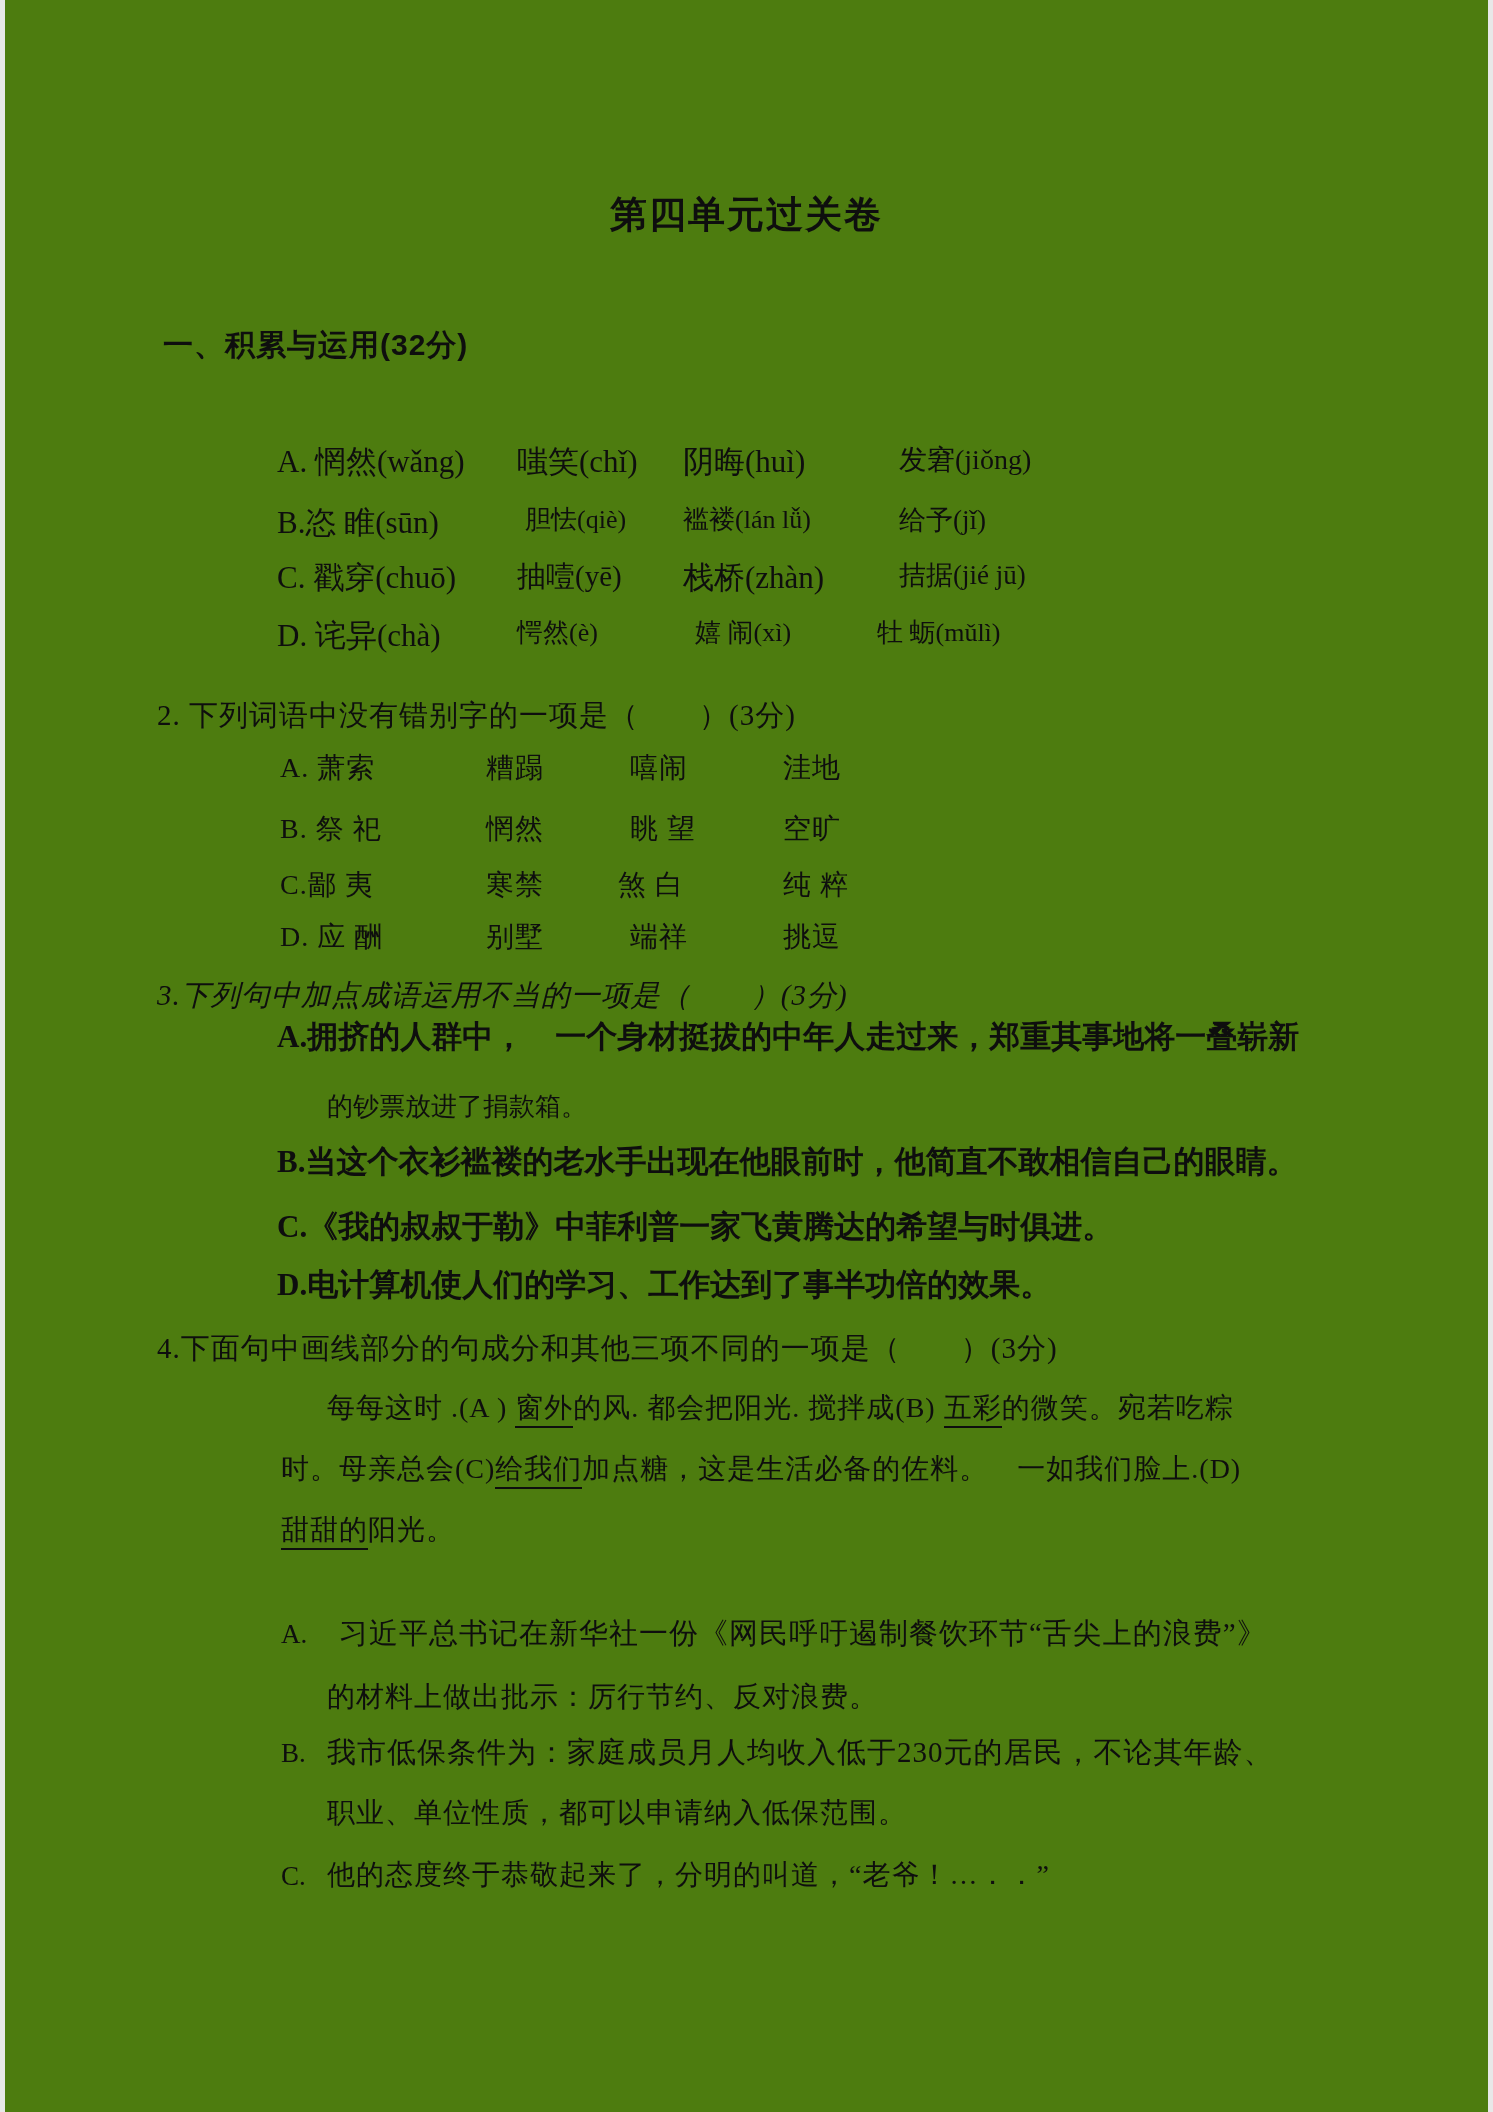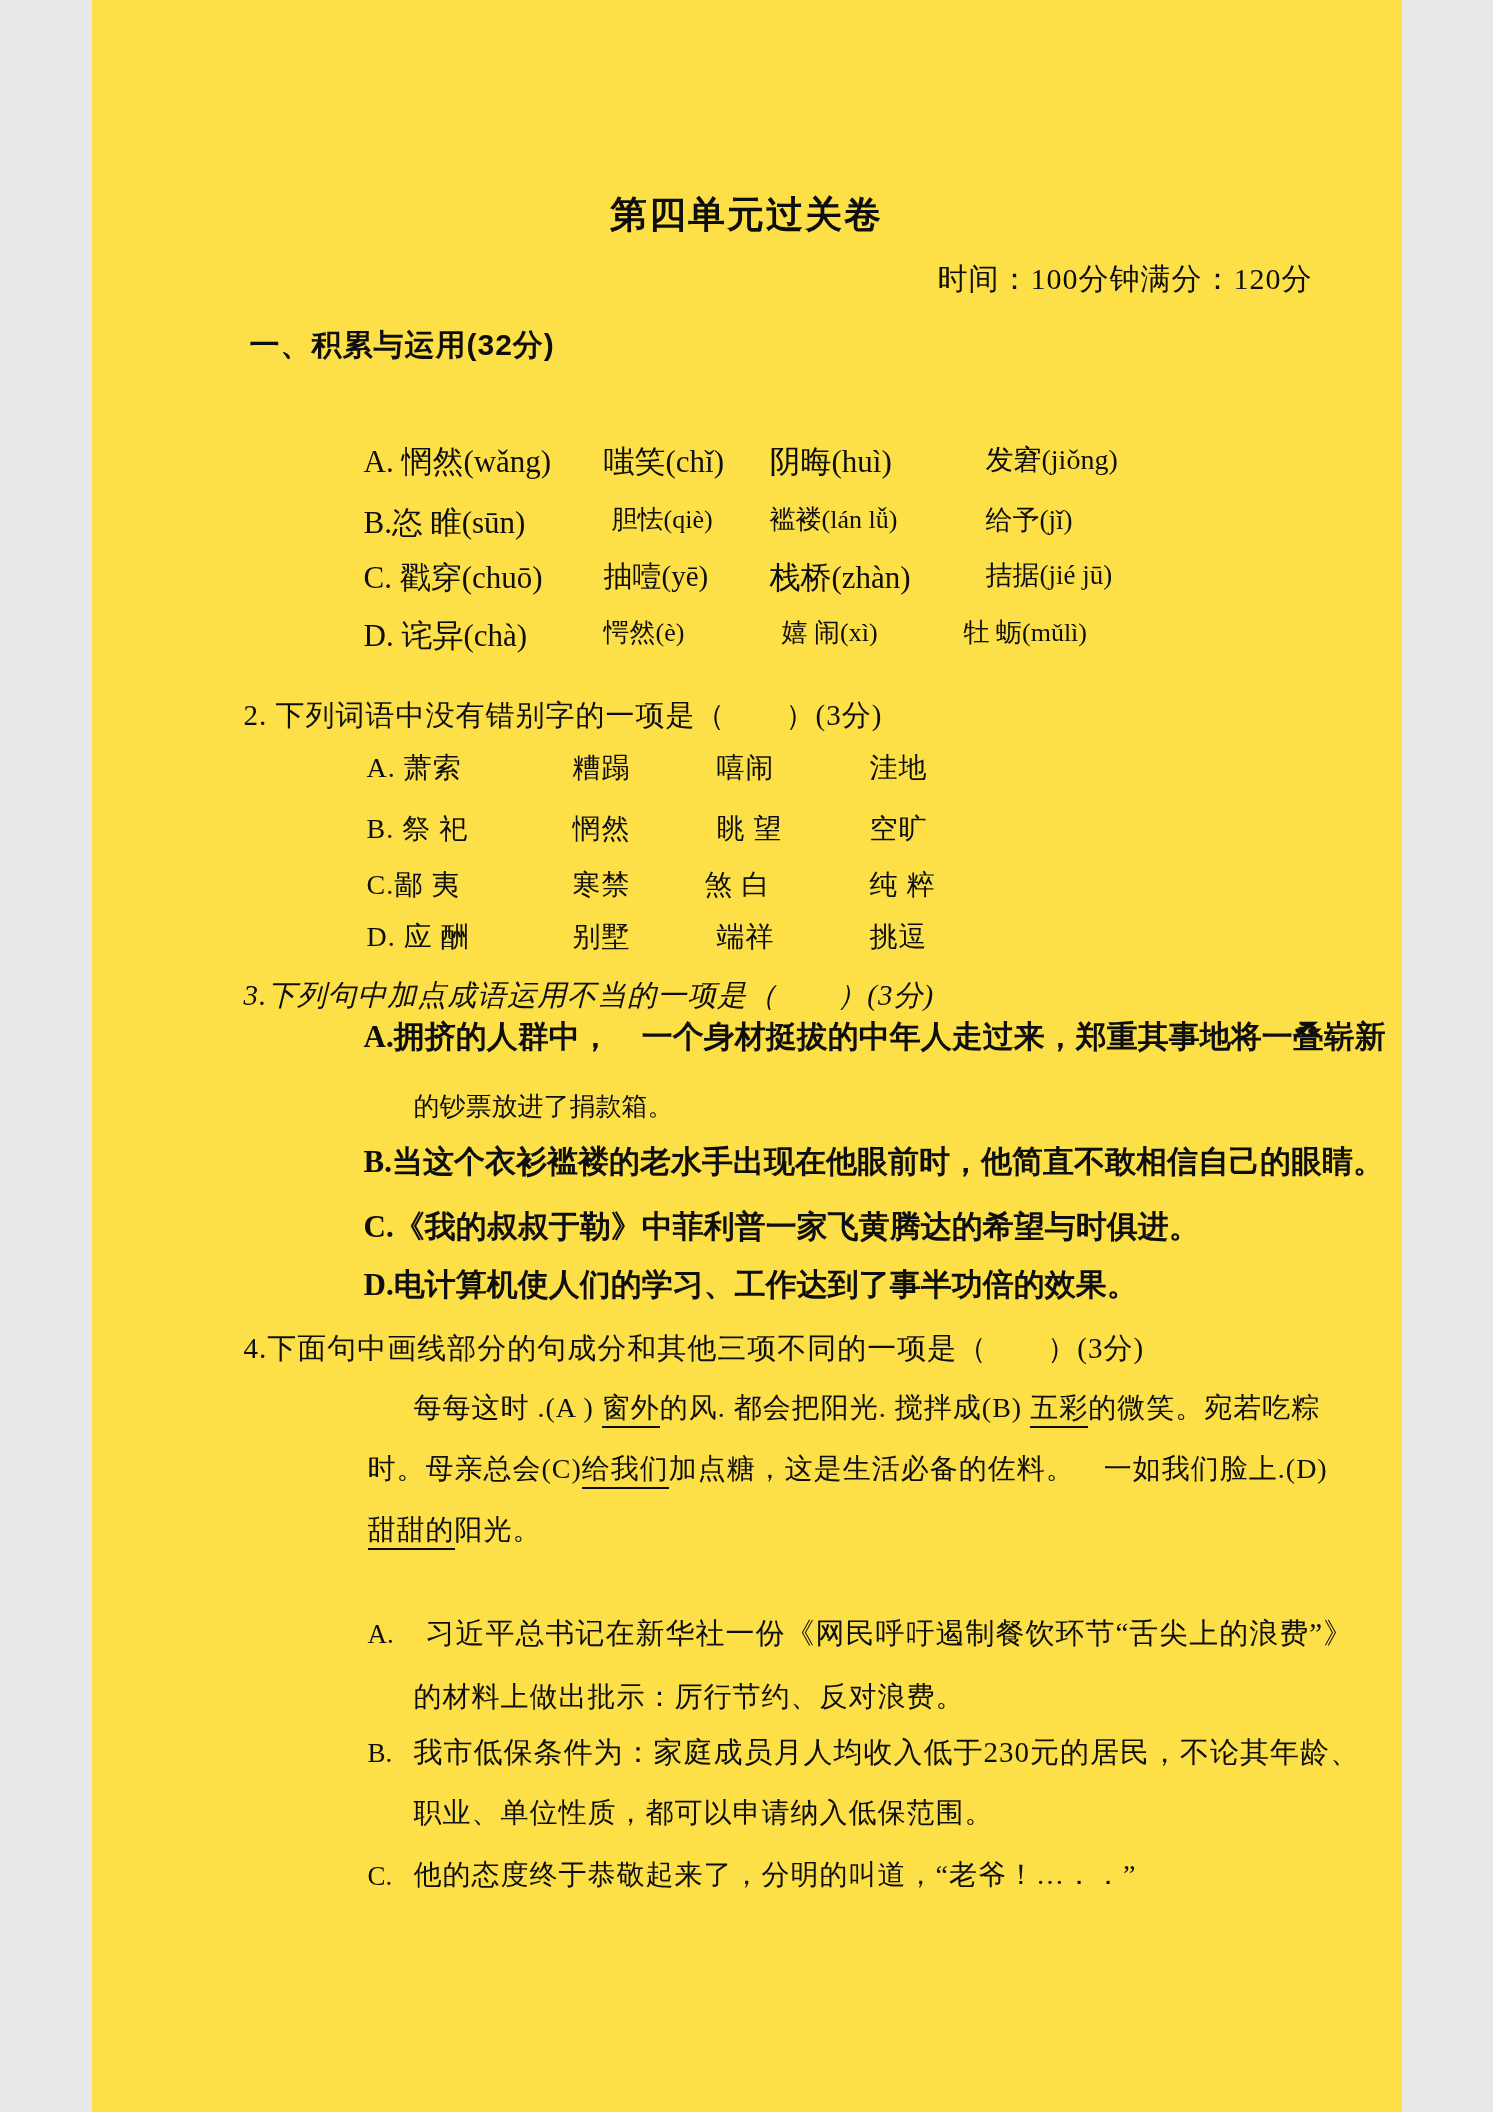--- a/index.html
+++ b/index.html
@@ -1,20 +1,20 @@
 <!DOCTYPE html>
 <html><head>
 <meta charset="utf-8">
 <style>
   html,body{margin:0;padding:0;background:#e8e8e8;}
   .page{
     position:relative;
-    width:1310px;height:2112px;
+    width:1483px;height:2112px;
     margin:0 auto;
-    background:#fde047;
+    background:#4d7c0f;
     color:#0e0e0e;
     font-family:"Liberation Serif","DejaVu Serif",serif;
     overflow:hidden;
   }
   .abs{position:absolute;white-space:nowrap;line-height:1.25;}
   .doc-title{
     left:0;top:192px;width:100%;
     text-align:center;
     font-size:37px;font-weight:bold;letter-spacing:2px;
   }
@@ -37,21 +37,20 @@
   .body28{font-size:28px;letter-spacing:1px;}
   .u{border-bottom:2px solid #0e0e0e;padding-bottom:3px;}
   .q5lbl{font-size:27px;}
 </style>
 </head>
 <body>
 
 <div class="page">
 
   <div class="abs doc-title">第四单元过关卷</div>
-  <div class="abs meta">时间：100分钟满分：120分</div>
   <div class="abs section">一、积累与运用(32分)</div>
 
 
   <div class="optrow" style="left:272px;top:441px;">
     <span class="it fz31" style="left:0;"><span>A.</span> <span>惘然(wǎng)</span></span>
     <span class="it fz31" style="left:240px;">嗤笑(chǐ)</span>
     <span class="it fz31" style="left:406px;">阴晦(huì)</span>
     <span class="it fz28" style="left:622px;">发窘(jiǒng)</span>
   </div>
 

